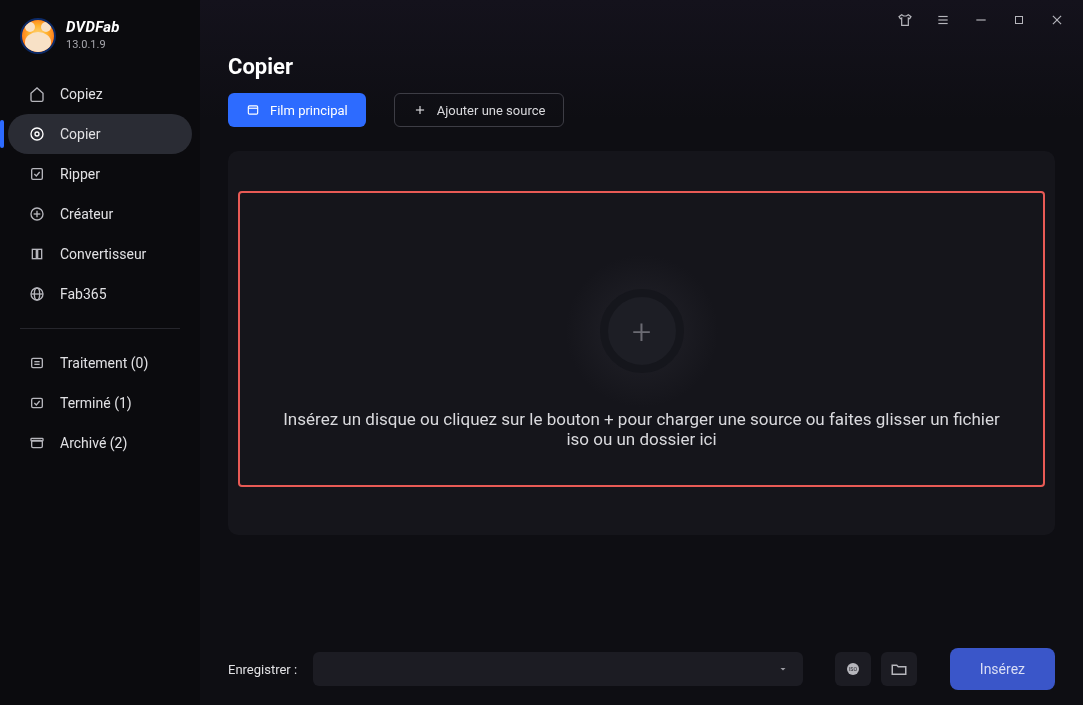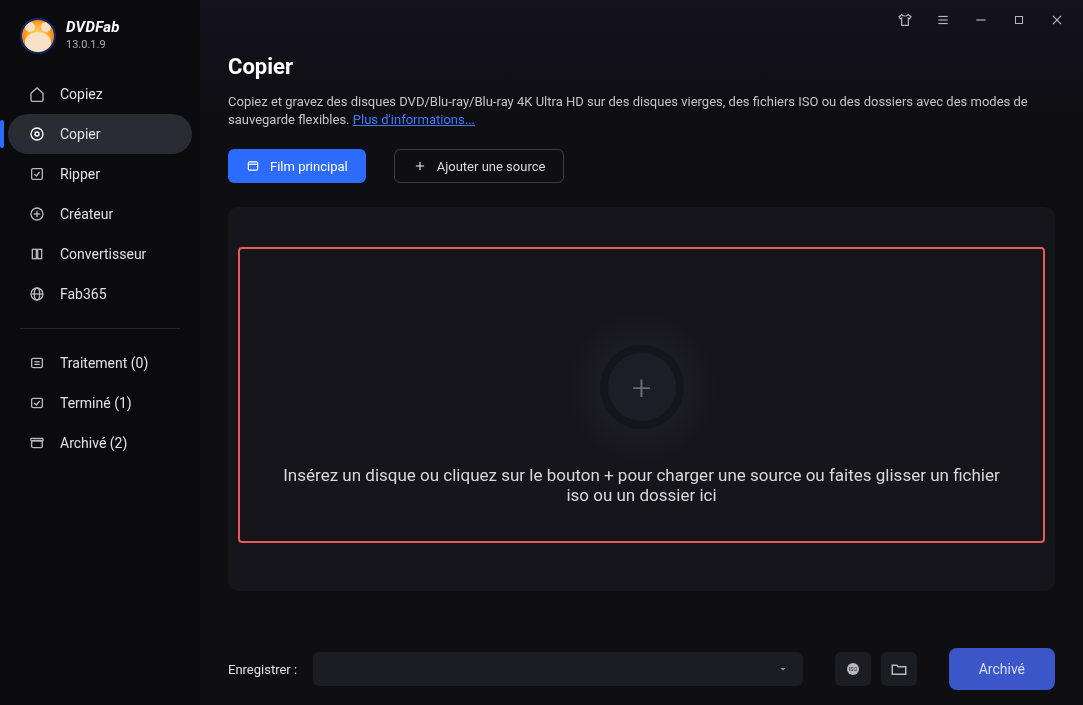--- a/index.html
+++ b/index.html
@@ -419,23 +419,20 @@
     <div class="tb-icon">
       <svg width="14" height="14" viewBox="0 0 24 24" fill="none" stroke="currentColor" stroke-width="2">
           <line x1="5" y1="5" x2="19" y2="19"></line>
           <line x1="19" y1="5" x2="5" y2="19"></line>
         </svg>
     </div>
   </div>
 
   <div class="content">
     <div class="page-title">Copier</div>
-    <div class="page-desc">
-      <span>Copiez et gravez des disques DVD/Blu-ray/Blu-ray 4K Ultra HD sur des disques vierges, des fichiers ISO ou des dossiers avec des modes de sauvegarde flexibles. </span><a href="#">Plus d'informations...</a>
-    </div>
 
     <div class="btn-row">
       <button class="btn btn-primary">
         <span>
           <svg width="14" height="14" viewBox="0 0 24 24" fill="none" stroke="currentColor" stroke-width="2">
               <rect x="4" y="5" width="16" height="14" rx="2"></rect>
               <line x1="4" y1="9" x2="20" y2="9"></line>
             </svg>
         </span>
         <span>Film principal</span>
@@ -480,15 +477,15 @@
       </span>
     </div>
     <div class="footer-icon-btn">
       <span>
         <svg width="18" height="18" viewBox="0 0 24 24" fill="none" stroke="currentColor" stroke-width="2">
             <path d="M3 7h6l2 2h10v10H3z"></path>
           </svg>
       </span>
     </div>
     <div class="footer-spacer"></div>
-    <button class="btn-start">Archivé</button>
+    <button class="btn-start">Insérez</button>
   </div>
 </div>
 
 </body></html>

